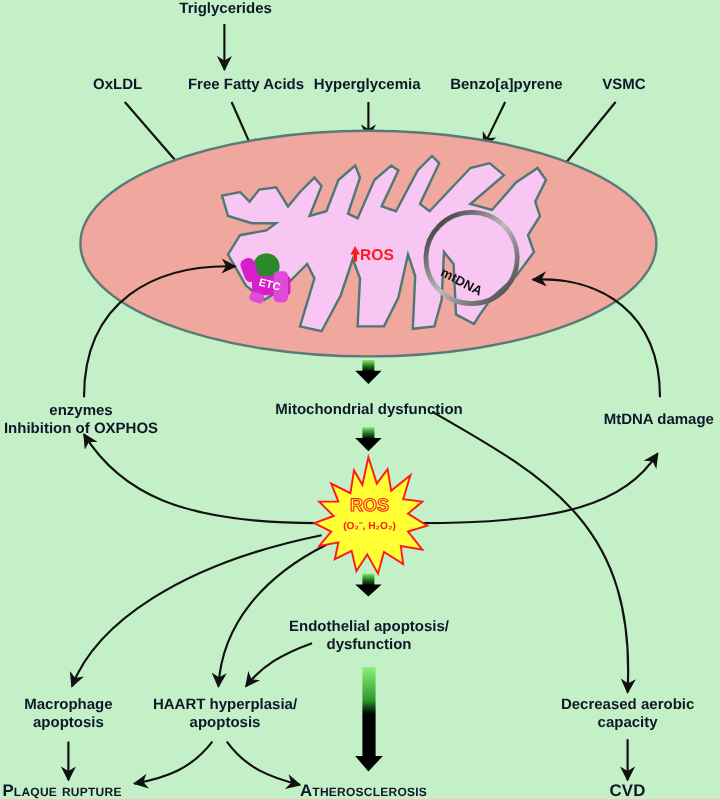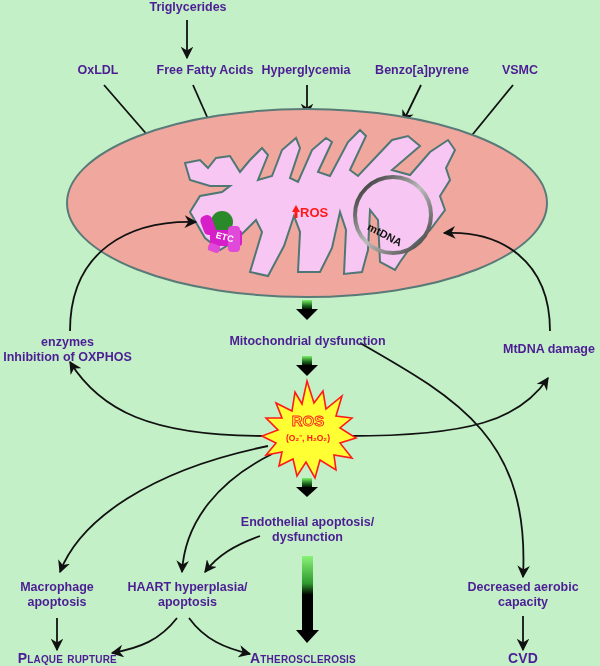--- a/index.html
+++ b/index.html
@@ -1,18 +1,18 @@
 <!DOCTYPE html>
 <html><head>
 <meta charset="utf-8">
 <style>
   html, body { margin:0; padding:0; }
   body { width:600px; height:666px; background:#c3f0c6; font-family:"Liberation Sans", sans-serif; position:relative; overflow:hidden; }
   svg.main { position:absolute; left:0; top:0; width:600px; height:666px; }
-  .lbl { position:absolute; font-weight:bold; font-size:12.5px; color:#4c1d95; text-align:center; line-height:15px; white-space:nowrap; }
+  .lbl { position:absolute; font-weight:bold; font-size:12.5px; color:#0f172a; text-align:center; line-height:15px; white-space:nowrap; }
   .out { font-size:14px; font-variant:small-caps; letter-spacing:0.2px; }
 </style>
 </head>
 <body>
 
 <svg class="main" viewBox="0 0 600 666">
   <defs>
     <marker id="ah" viewBox="0 0 10 10" refX="9" refY="5" markerWidth="7" markerHeight="7" orient="auto-start-reverse">
       <path d="M0,0 L10,5 L0,10 L3,5 z" fill="#111"></path>
     </marker>
@@ -122,15 +122,15 @@
 </div>
 <div class="lbl" style="left:125px;top:580px;width:125px;">
   <div>HAART hyperplasia/</div>
   <div>apoptosis</div>
 </div>
 <div class="lbl" style="left:458px;top:580px;width:130px;">
   <div>Decreased aerobic</div>
   <div>capacity</div>
 </div>
 
-<div class="lbl out" style="left:2px;top:651px;width:115px;text-align:right;">Plaque rupture</div>
+<div class="lbl out" style="left:2px;top:651px;width:115px;text-align:left;">Plaque rupture</div>
 <div class="lbl out" style="left:250px;top:651px;width:120px;text-align:left;">Atherosclerosis</div>
 <div class="lbl out" style="left:500px;top:651px;width:46px;">CVD</div>
 
 </body></html>

